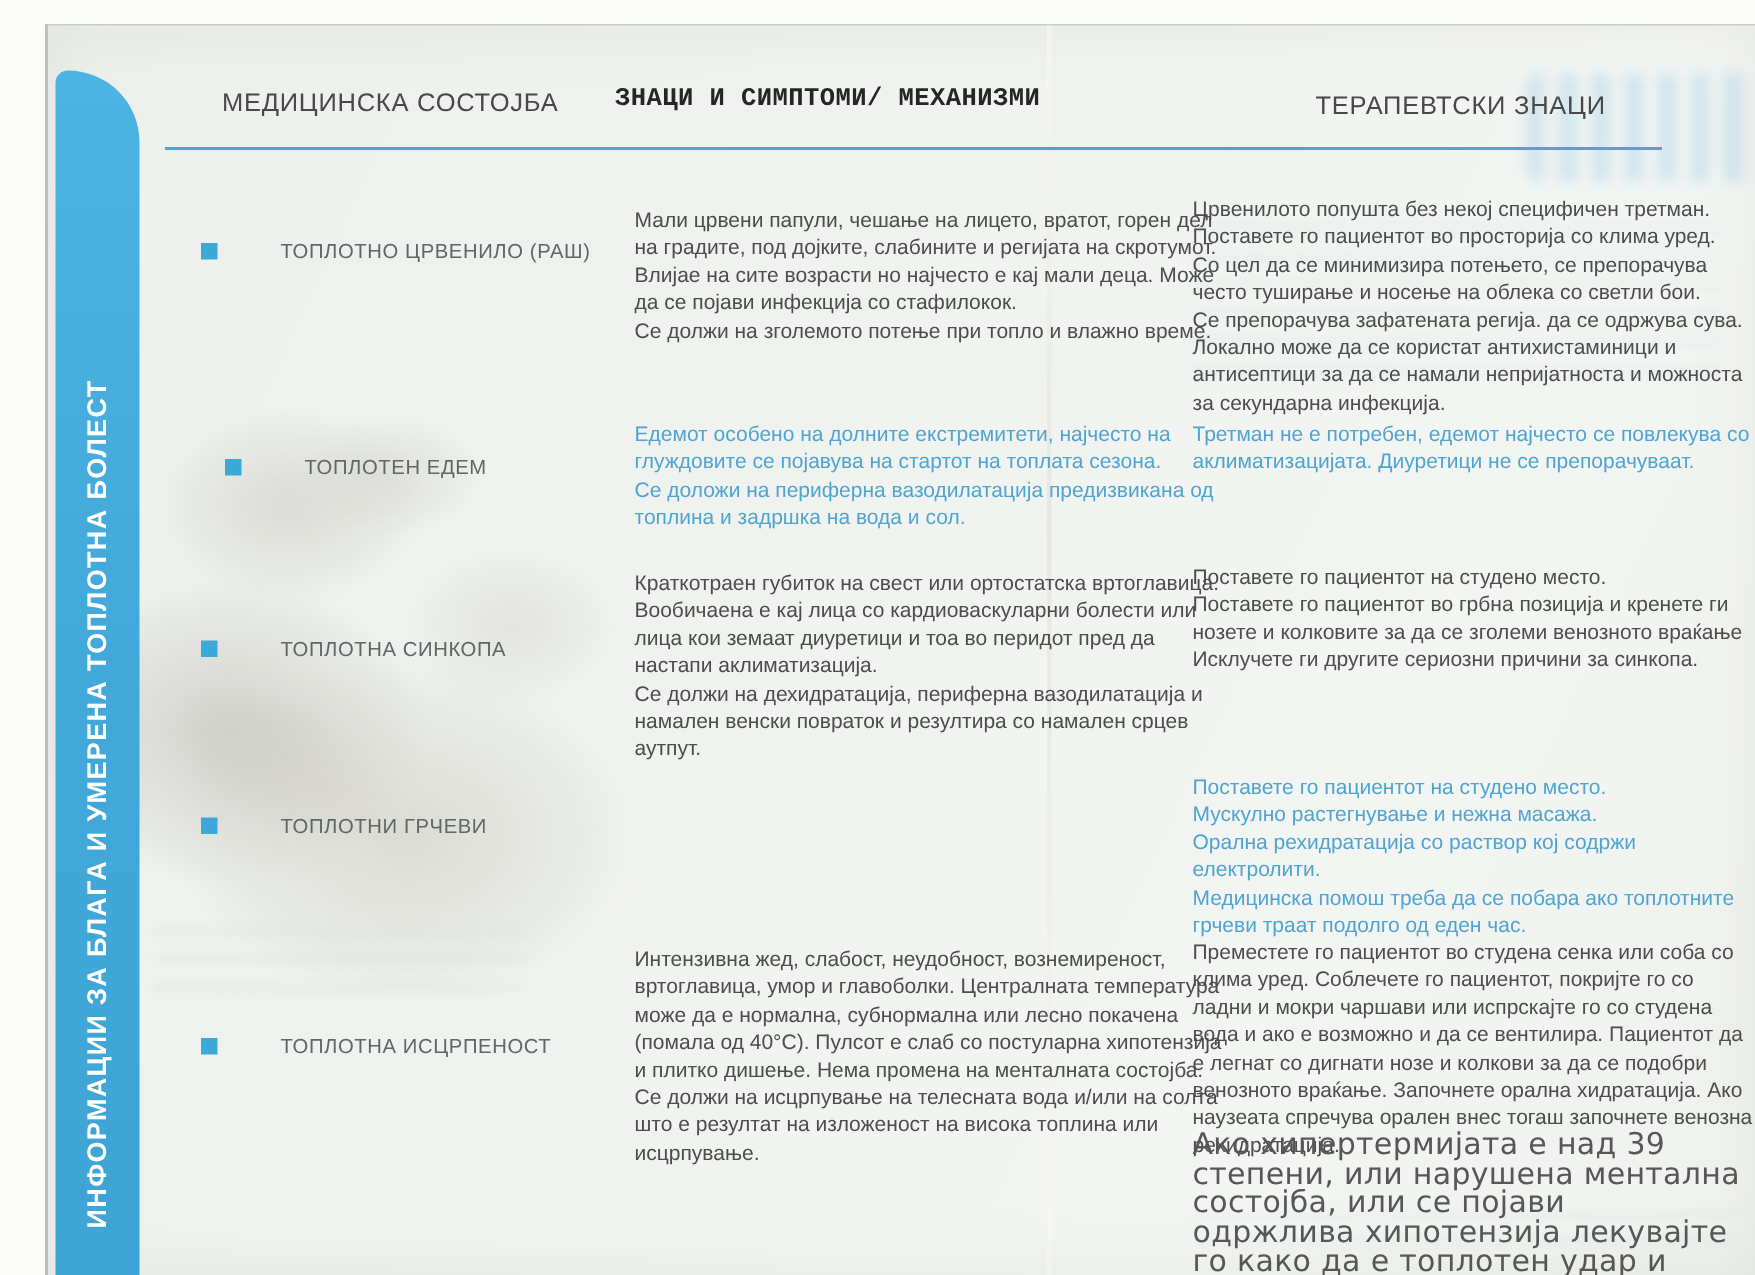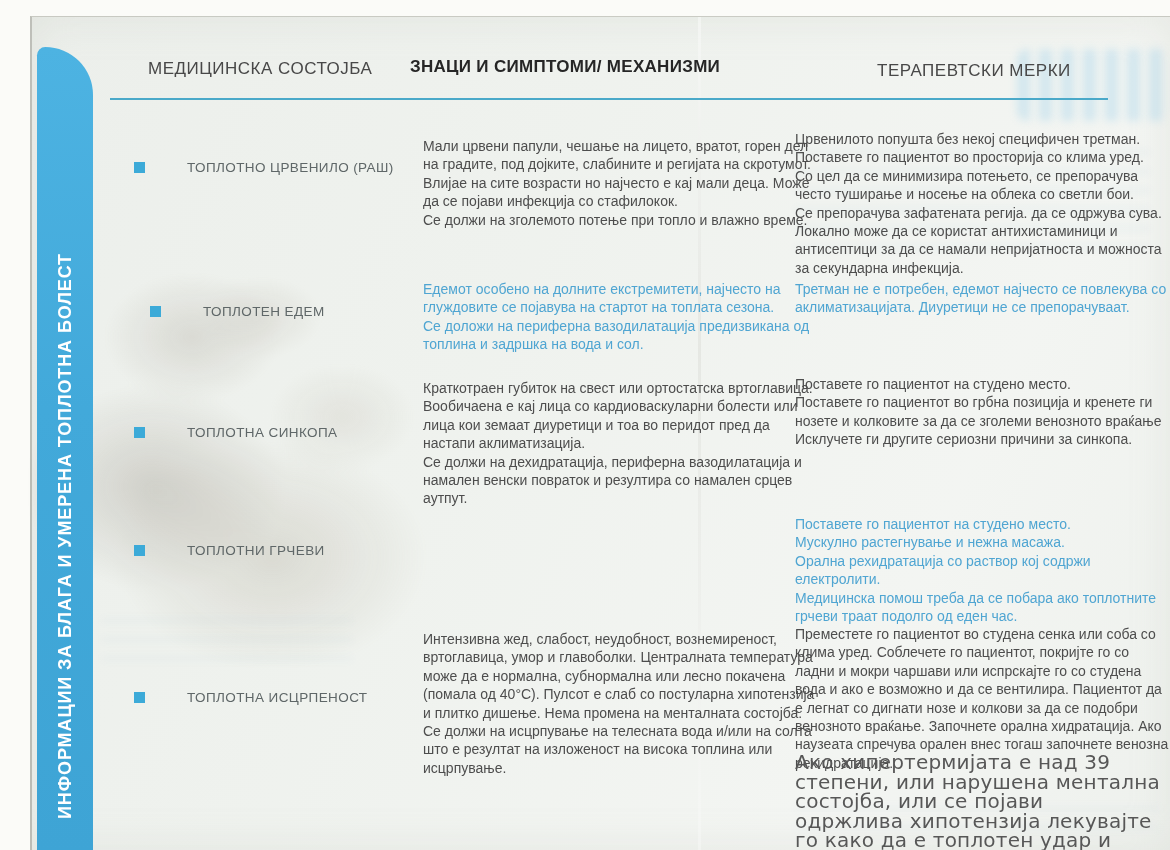--- a/index.html
+++ b/index.html
@@ -48,21 +48,21 @@
     border-radius:10px 58px 0 0;
   }
   .ribbon-label{
     position:absolute;bottom:32px;left:50%;transform:translateX(-50%) rotate(180deg);
     writing-mode:vertical-rl;text-orientation:mixed;
     color:#ffffff;font-weight:bold;font-size:18px;letter-spacing:.9px;white-space:nowrap;
   }
   
   .h-col{position:absolute;font-size:17px;color:#484848;letter-spacing:.5px;}
   .h1{left:105px;top:42px;margin-left:11px;}
-  .h2{left:378px;top:40px;font-weight:bold;color:#262626;letter-spacing:.3px;}
+  .h2{left:378px;top:40px;font-weight:bold;color:#262626;letter-spacing:.3px;font-family:Liberation Mono, monospace;}
   .h3{left:845px;top:44px;}
   .rule{position:absolute;left:78px;top:81px;width:998px;height:2px;background:#4aa9c9;}
   
   .cond{position:absolute;left:102px;display:flex;align-items:flex-start;gap:9px;width:270px;}
   .bullet{width:11px;height:11px;background:#3caad8;flex:0 0 auto;margin-top:2px;}
   .cond-label{font-size:13.5px;color:#5f6768;letter-spacing:.4px;line-height:16px;margin-left:33px;}
   .c1{top:143px;} .c2{top:287px;padding-left:16px;} .c3{top:408px;} .c4{top:526px;} .c5{top:673px;}
   
   .para{
     position:absolute;font-size:14px;line-height:18.4px;color:#4d4d4d;
@@ -89,21 +89,21 @@
   <div class="ghost-block" style="left:763px;top:132px;width:355px;height:110px;opacity:.45;"></div>
   <div class="ghost-block" style="left:70px;top:600px;width:250px;height:55px;opacity:.4;"></div>
   <div class="ghost-block" style="left:763px;top:788px;width:365px;height:38px;opacity:.35;"></div>
 
   <div class="ribbon">
     <div class="ribbon-label">ИНФОРМАЦИИ ЗА БЛАГА И УМЕРЕНА ТОПЛОТНА БОЛЕСТ</div>
   </div>
 
   <div class="h-col h1">МЕДИЦИНСКА СОСТОЈБА</div>
   <div class="h-col h2">ЗНАЦИ И СИМПТОМИ/ МЕХАНИЗМИ</div>
-  <div class="h-col h3">ТЕРАПЕВТСКИ МЕРКИ</div>
+  <div class="h-col h3">ТЕРАПЕВТСКИ ЗНАЦИ</div>
   <div class="rule"></div>
 
   <div class="cond c1">
     <span class="bullet"></span>
     <span class="cond-label">ТОПЛОТНО ЦРВЕНИЛО (РАШ)</span>
   </div>
   <div class="cond c2">
     <span class="bullet"></span>
     <span class="cond-label">ТОПЛОТЕН ЕДЕМ</span>
   </div>

